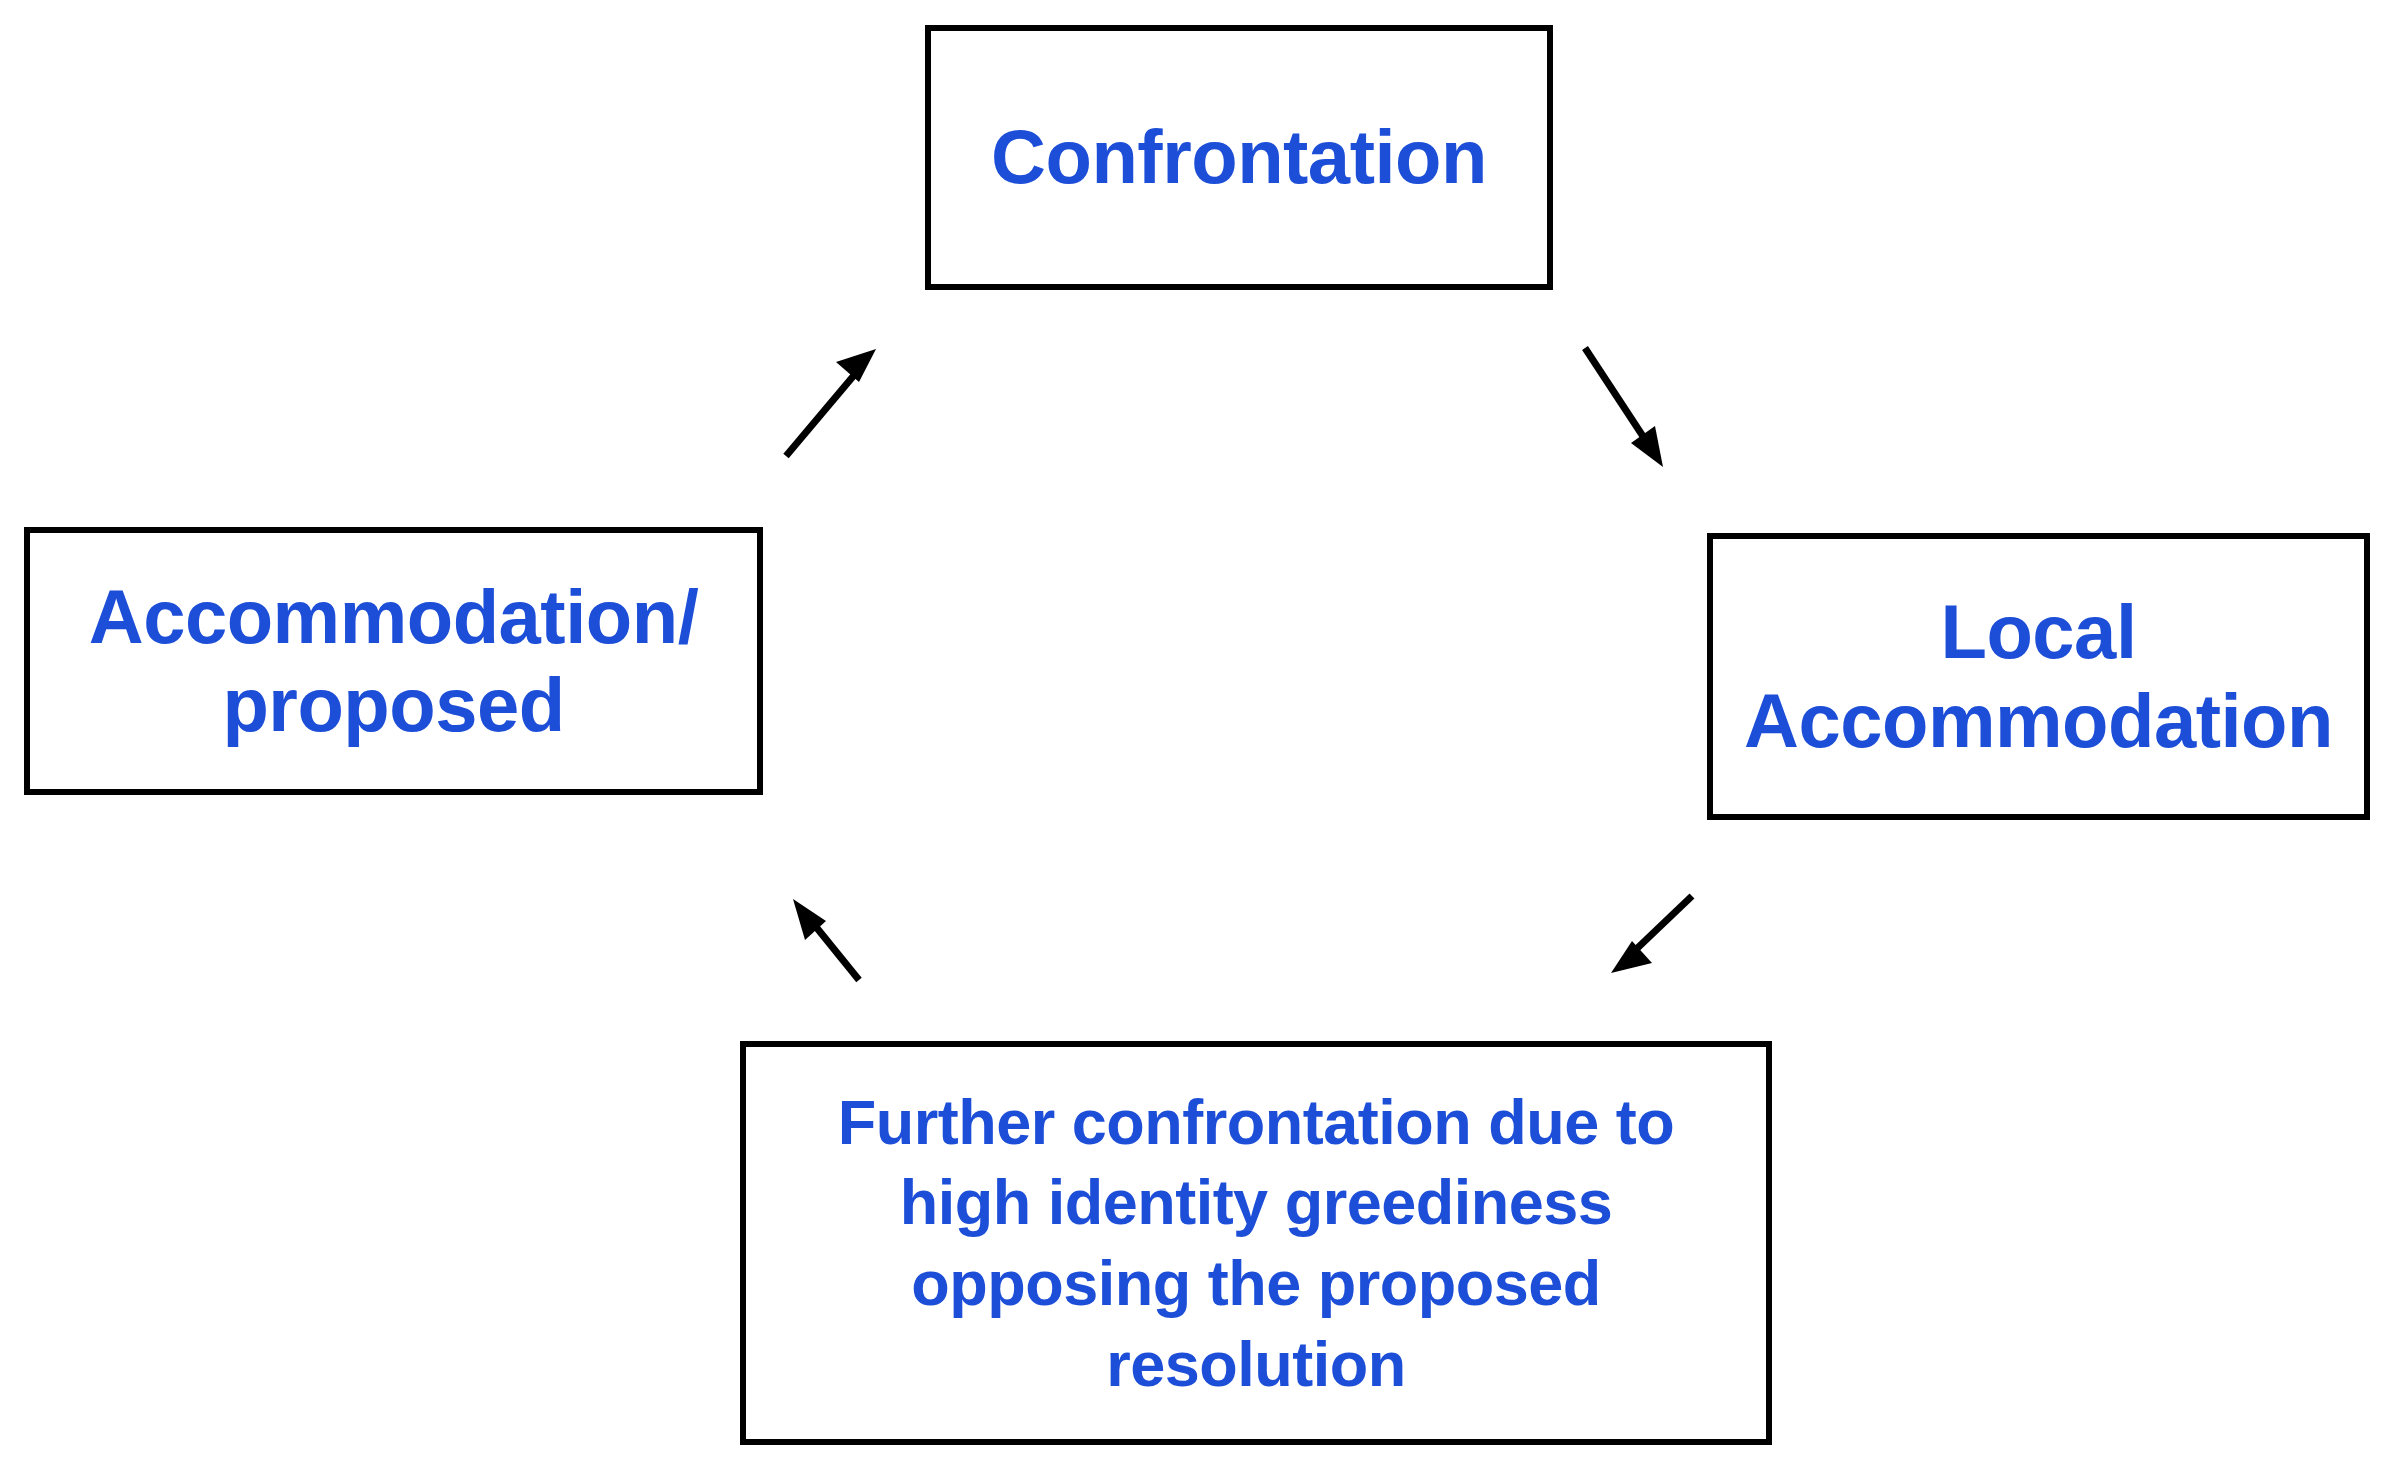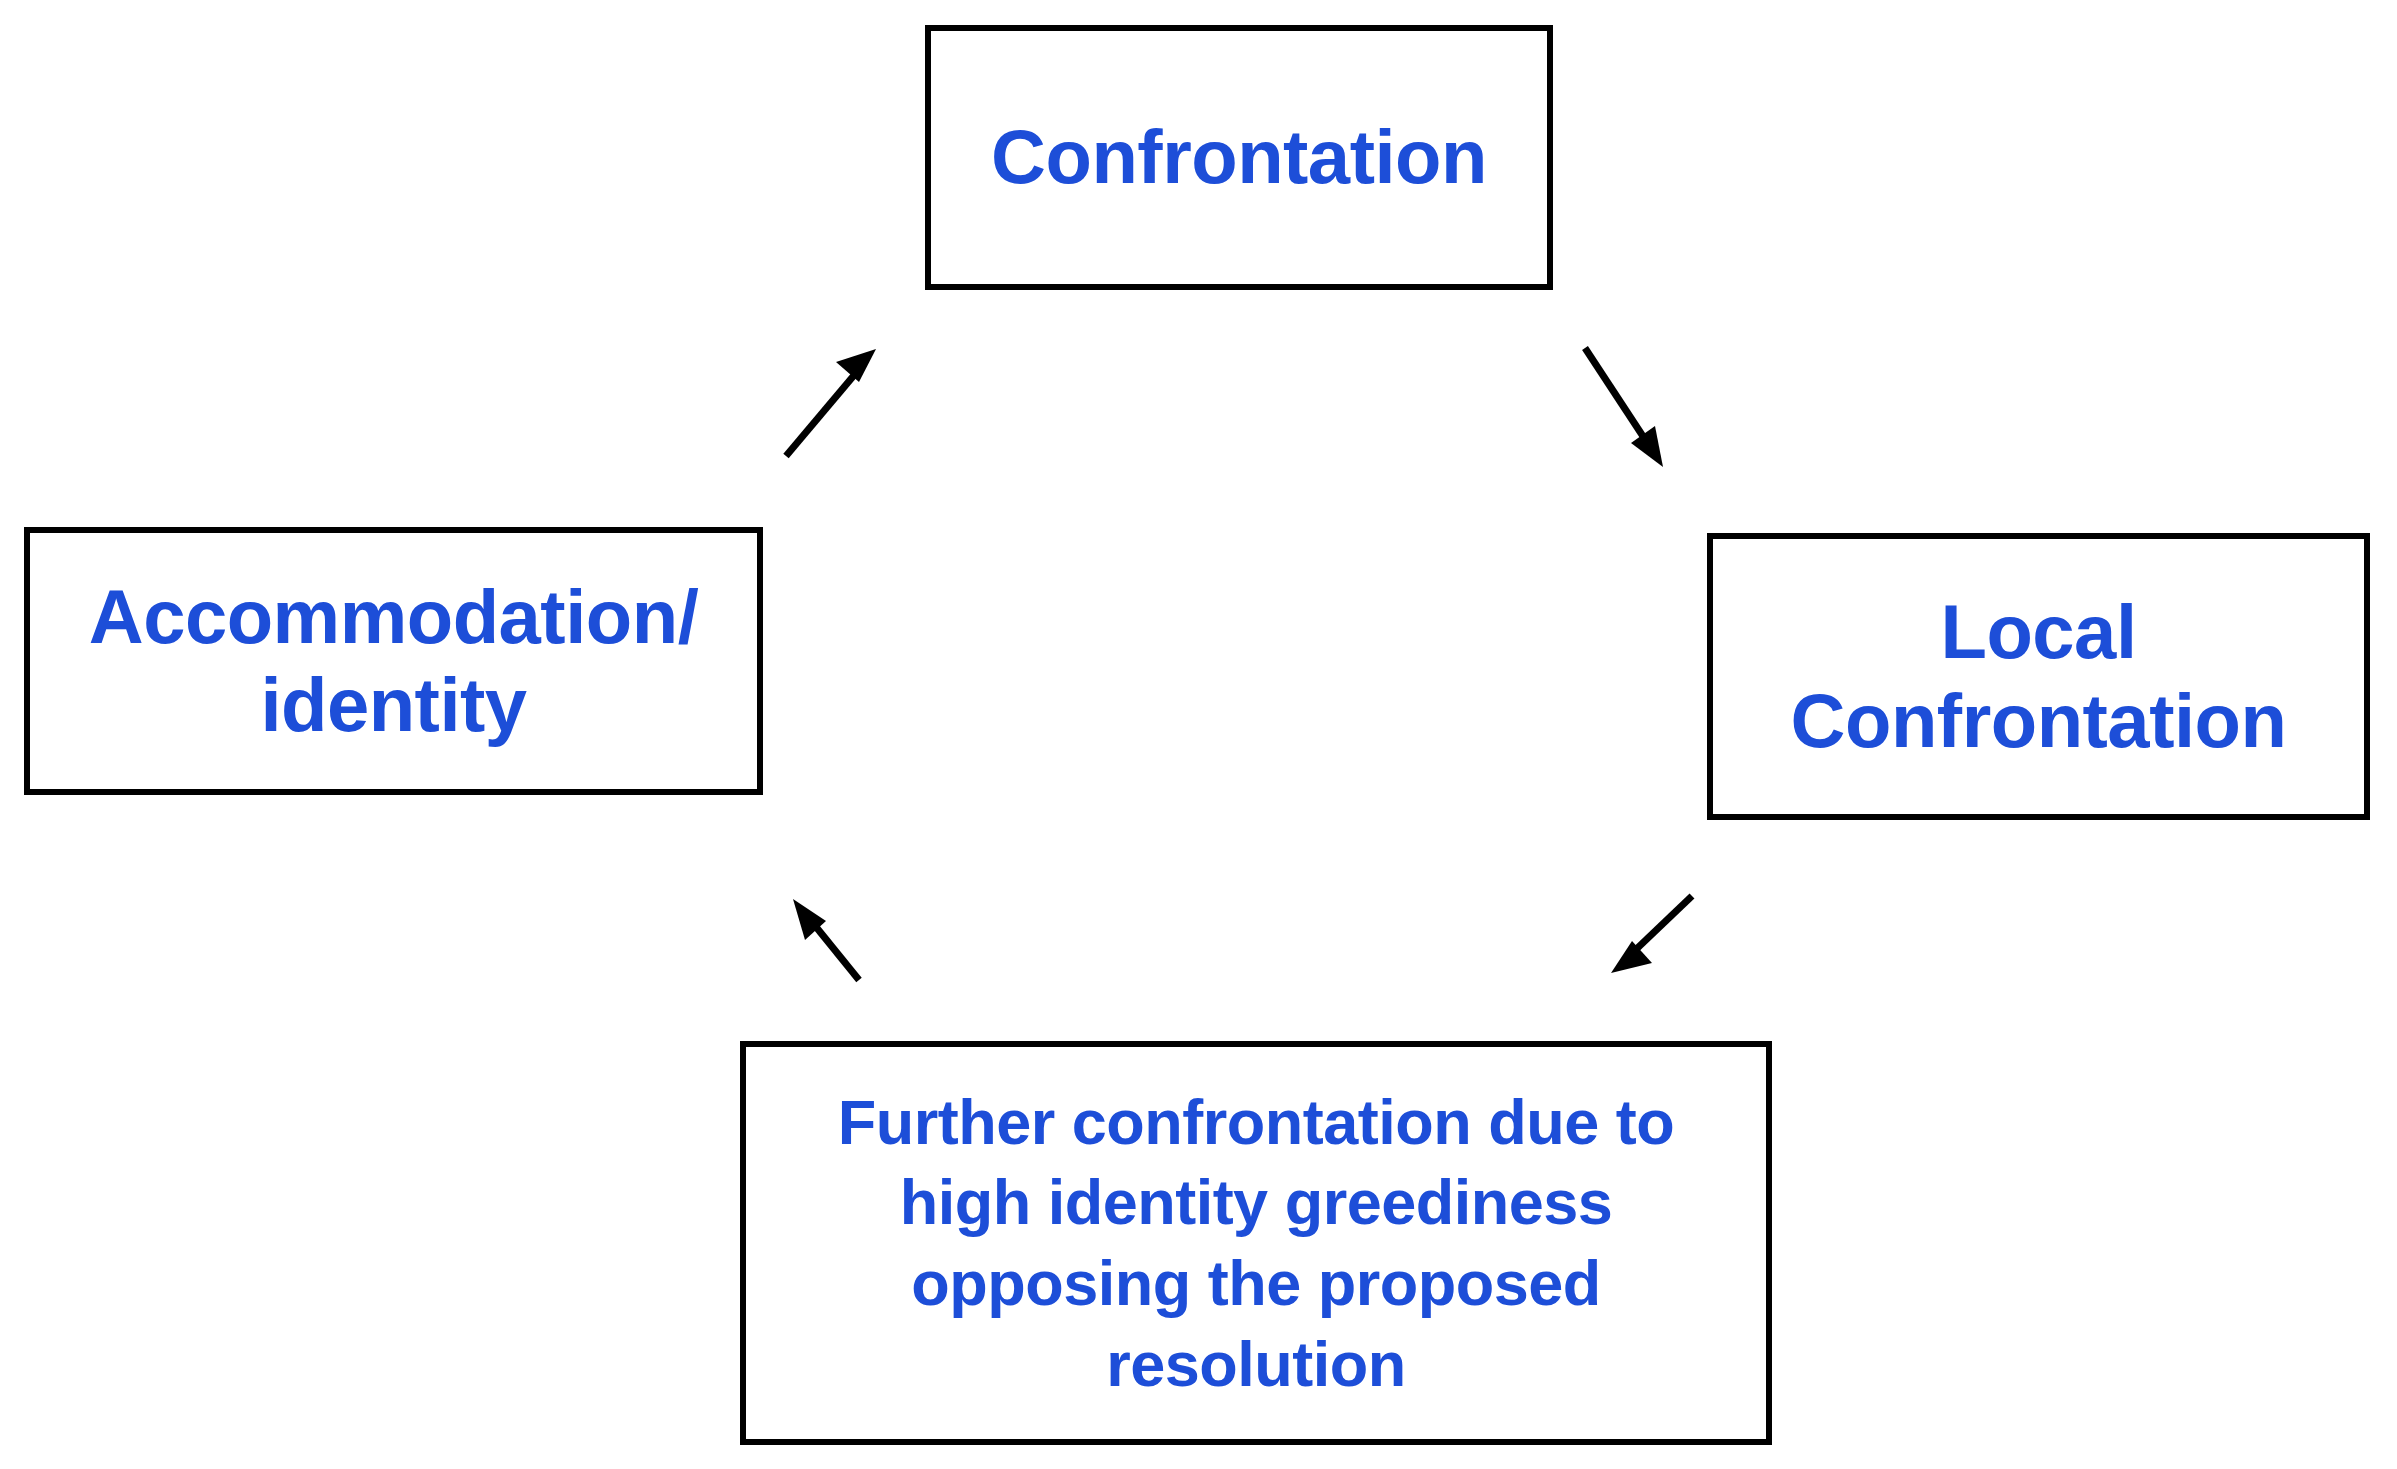--- a/index.html
+++ b/index.html
@@ -103,28 +103,28 @@
       <polygon class="arrow-head" points="793,899 805,940 826,921"></polygon>
     </g>
   </svg>
 
   <div class="node" id="node-confrontation">
     <span class="label">Confrontation</span>
   </div>
 
   <div class="node" id="node-local-accommodation">
     <span class="label">Local
-Confrontation</span>
+Accommodation</span>
   </div>
 
   <div class="node" id="node-further-confrontation">
     <span class="label">Further confrontation due to
 high identity greediness
 opposing the proposed
 resolution</span>
   </div>
 
   <div class="node" id="node-accommodation-decision">
     <span class="label">Accommodation/
-identity</span>
+proposed</span>
   </div>
 
 </div>
 
 </body></html>

